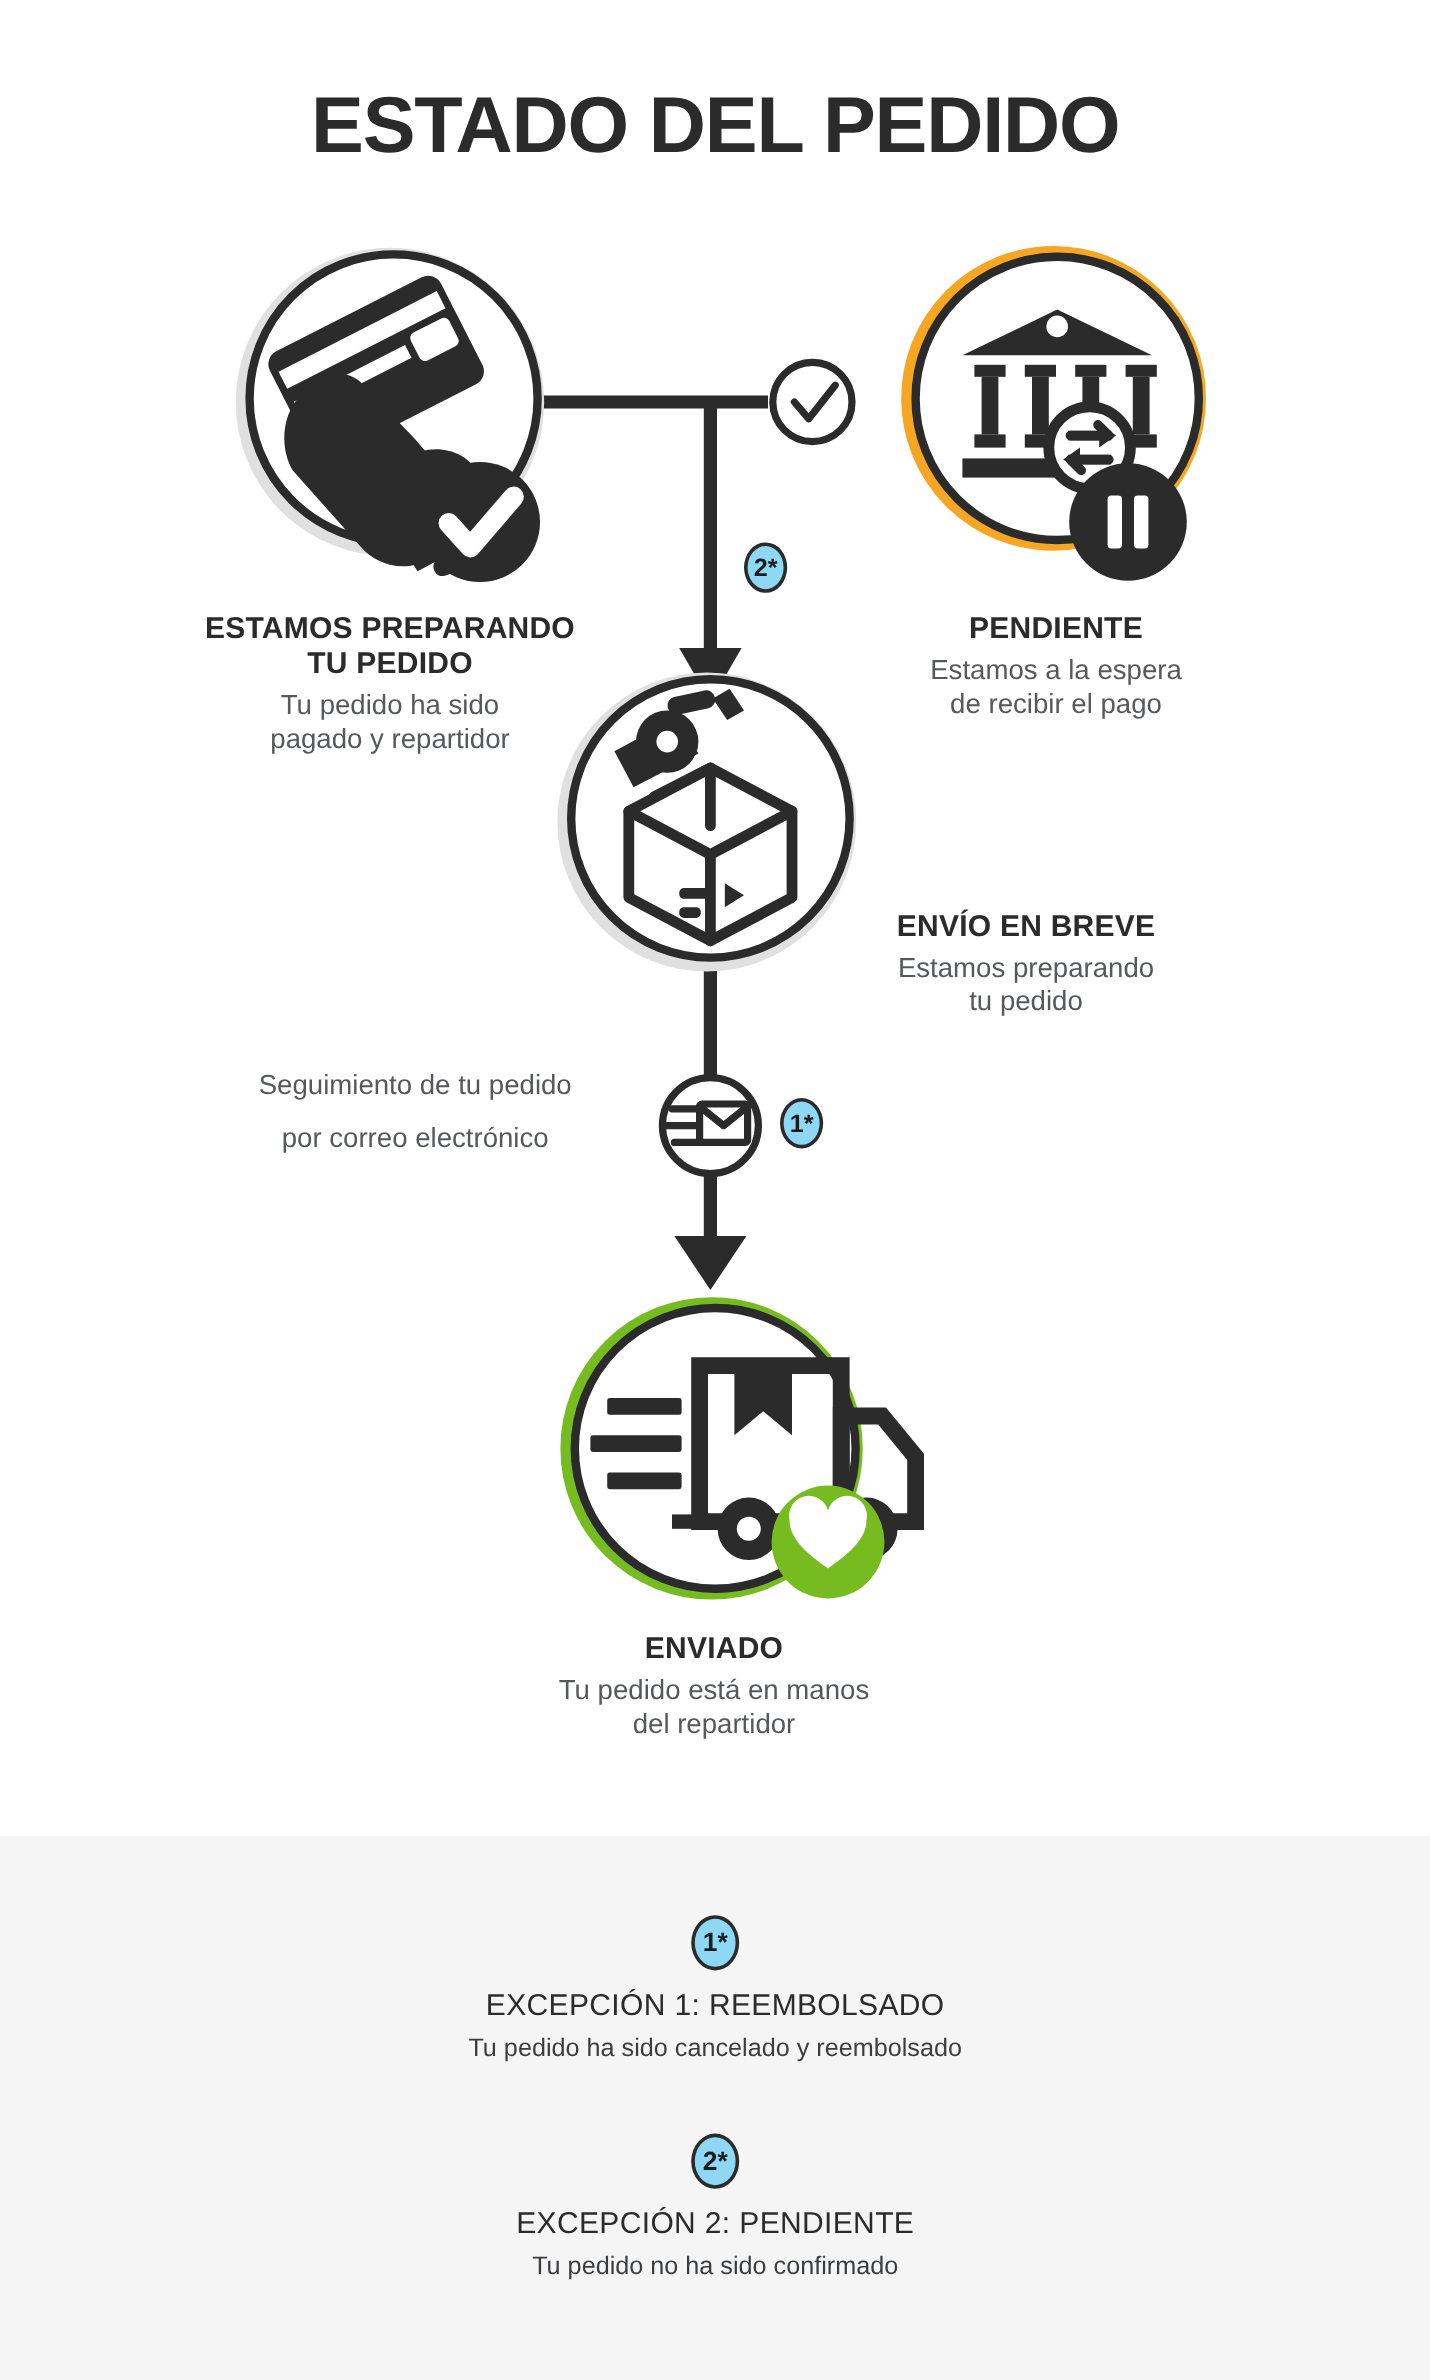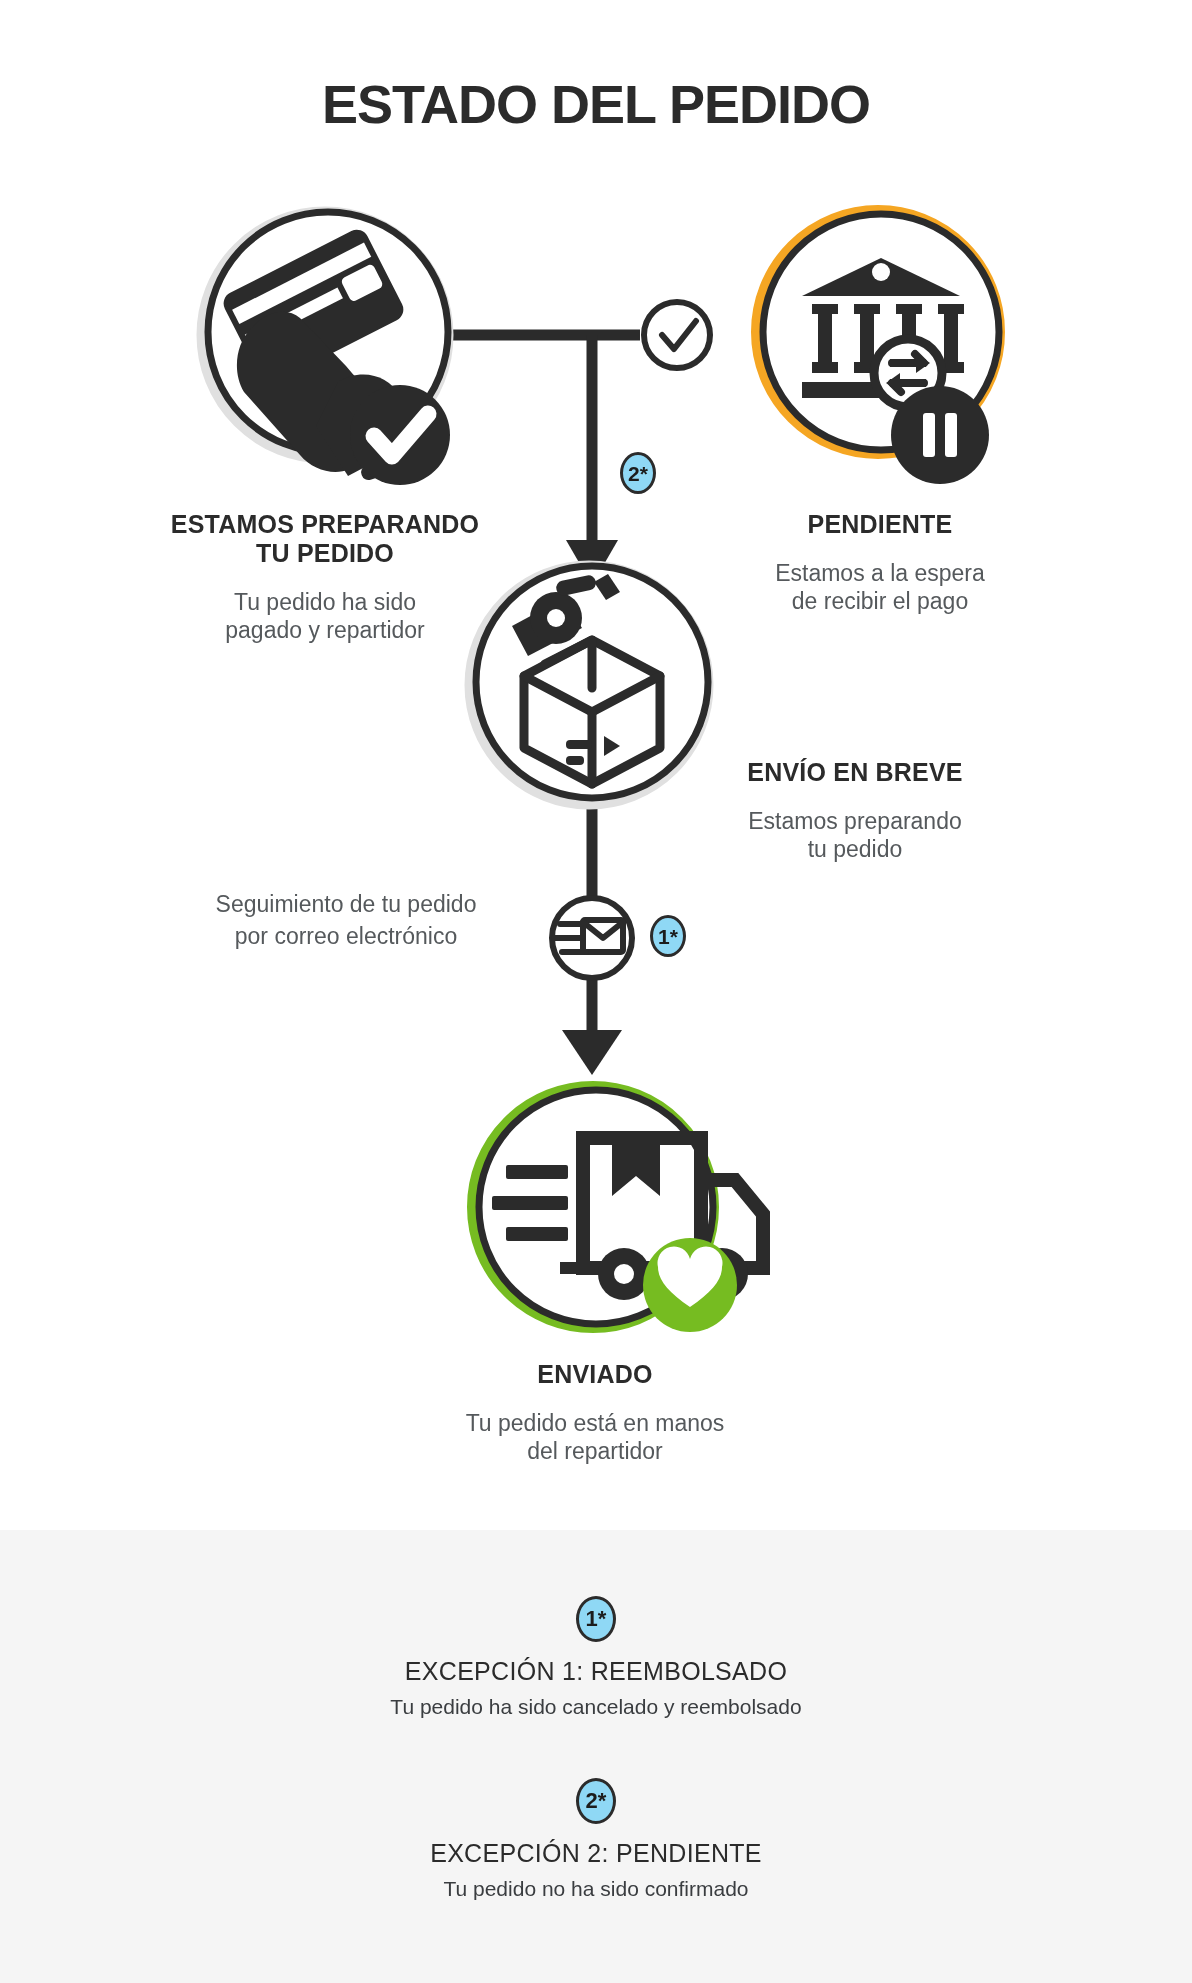--- a/index.html
+++ b/index.html
@@ -18,21 +18,21 @@
     background:#ffffff;
   }
 
   
   .title{
     position:absolute;
     top:58px;
     left:0;
     width:1192px;
     text-align:center;
-    font-size:54px;
+    font-size:66px;
     line-height:92px;
     font-weight:bold;
     letter-spacing:-1px;
     color:#2b2b2b;
   }
 
   
   .flow{
     position:absolute;
     top:0;left:0;
@@ -47,21 +47,21 @@
     font-weight:bold;
     font-size:25px;
     line-height:29px;
     color:#2b2b2b;
     letter-spacing:.2px;
   }
   .tblock .sub{
     font-size:23px;
     line-height:28px;
     color:#55595c;
-    margin-top:20px;
+    margin-top:5px;
   }
   .tblock.center{text-align:center;}
 
   
   .exceptions{
     position:absolute;
     left:0;
     top:1530px;
     width:1192px;
     height:453px;
@@ -301,21 +301,21 @@
   </div>
 
   <div class="tblock center" style="left:100px; top:1360px; width:990px;">
     <div class="head">ENVIADO</div>
     <div class="sub">Tu pedido está en manos</div>
     <div class="sub" style="margin-top:0">del repartidor</div>
   </div>
 
   <div class="tblock center" style="left:136px; top:890px; width:420px;">
     <div class="sub" style="margin-top:0">Seguimiento de tu pedido</div>
-    <div class="sub" style="margin-top:4px">por correo electrónico</div>
+    <div class="sub" style="margin-top:16px">por correo electrónico</div>
   </div>
 
   <div class="badge badge-abs" style="left:620px; top:452px;">2*</div>
   <div class="badge badge-abs" style="left:650px; top:915px;">1*</div>
 
   <div class="exceptions">
 
     <div class="exc" style="margin-top:66px;">
       <div class="badge-wrap">
         <span class="badge sm">1*</span>

